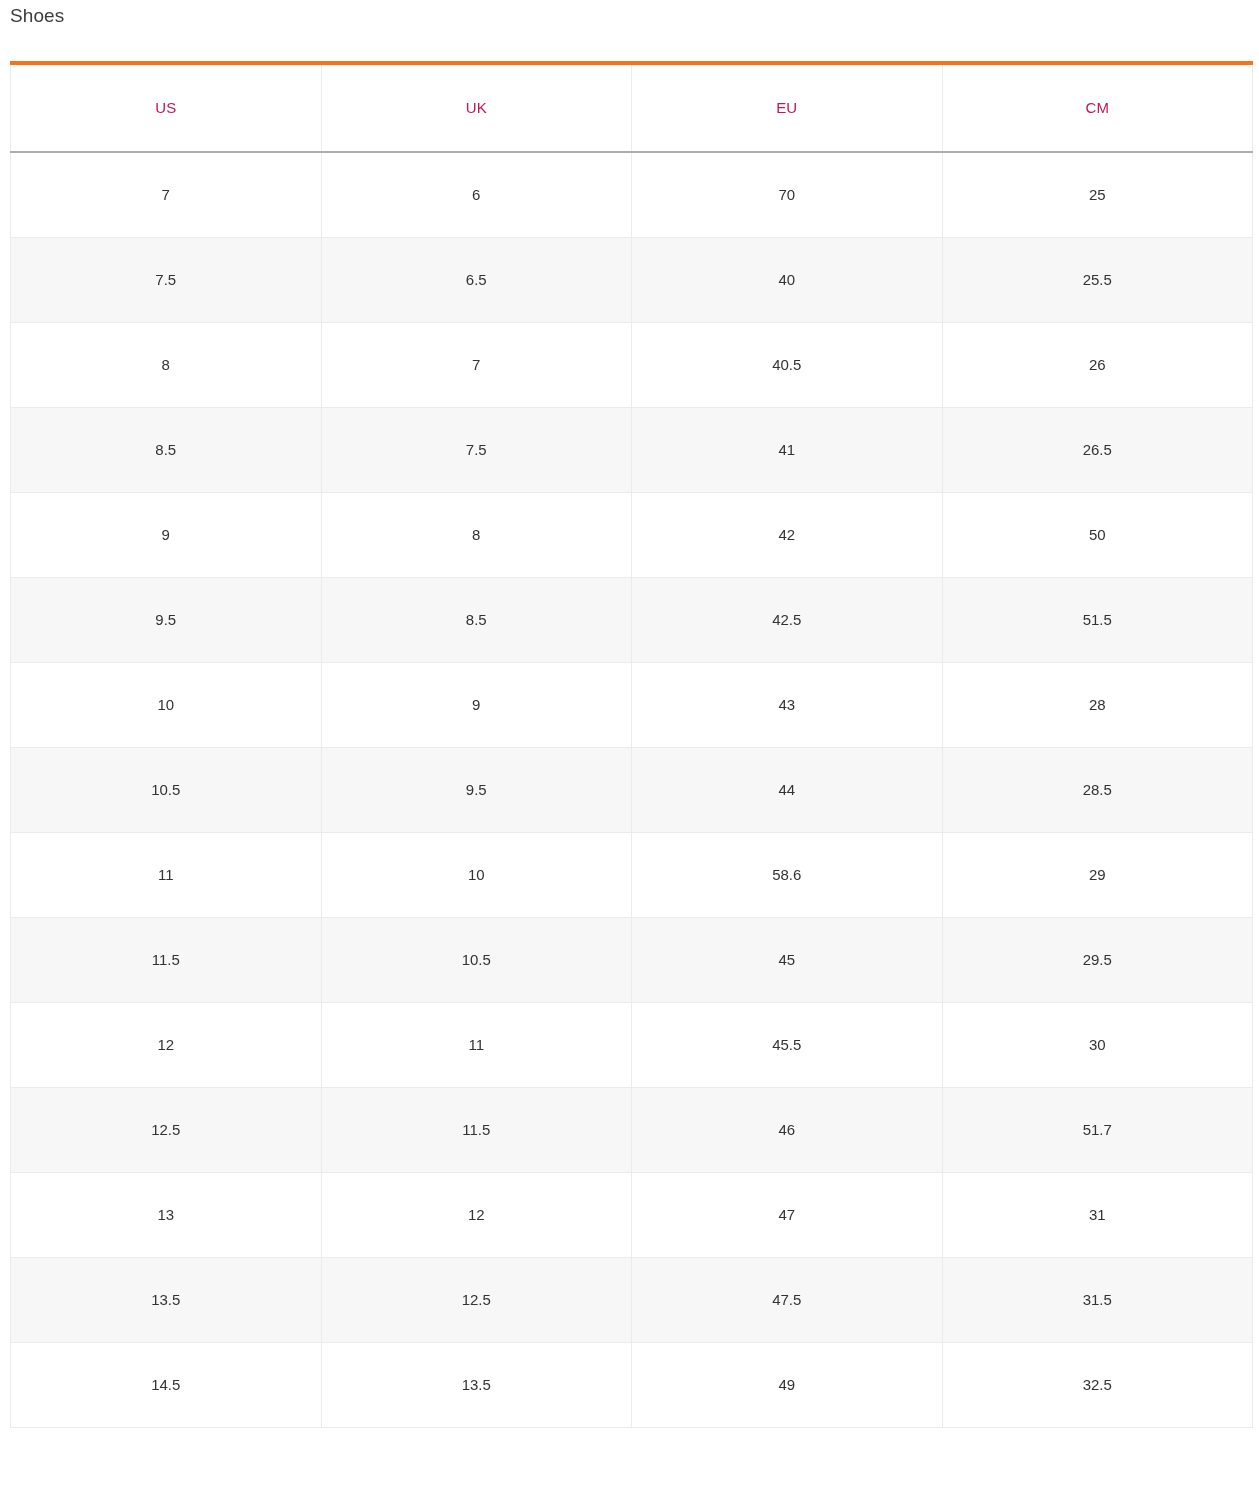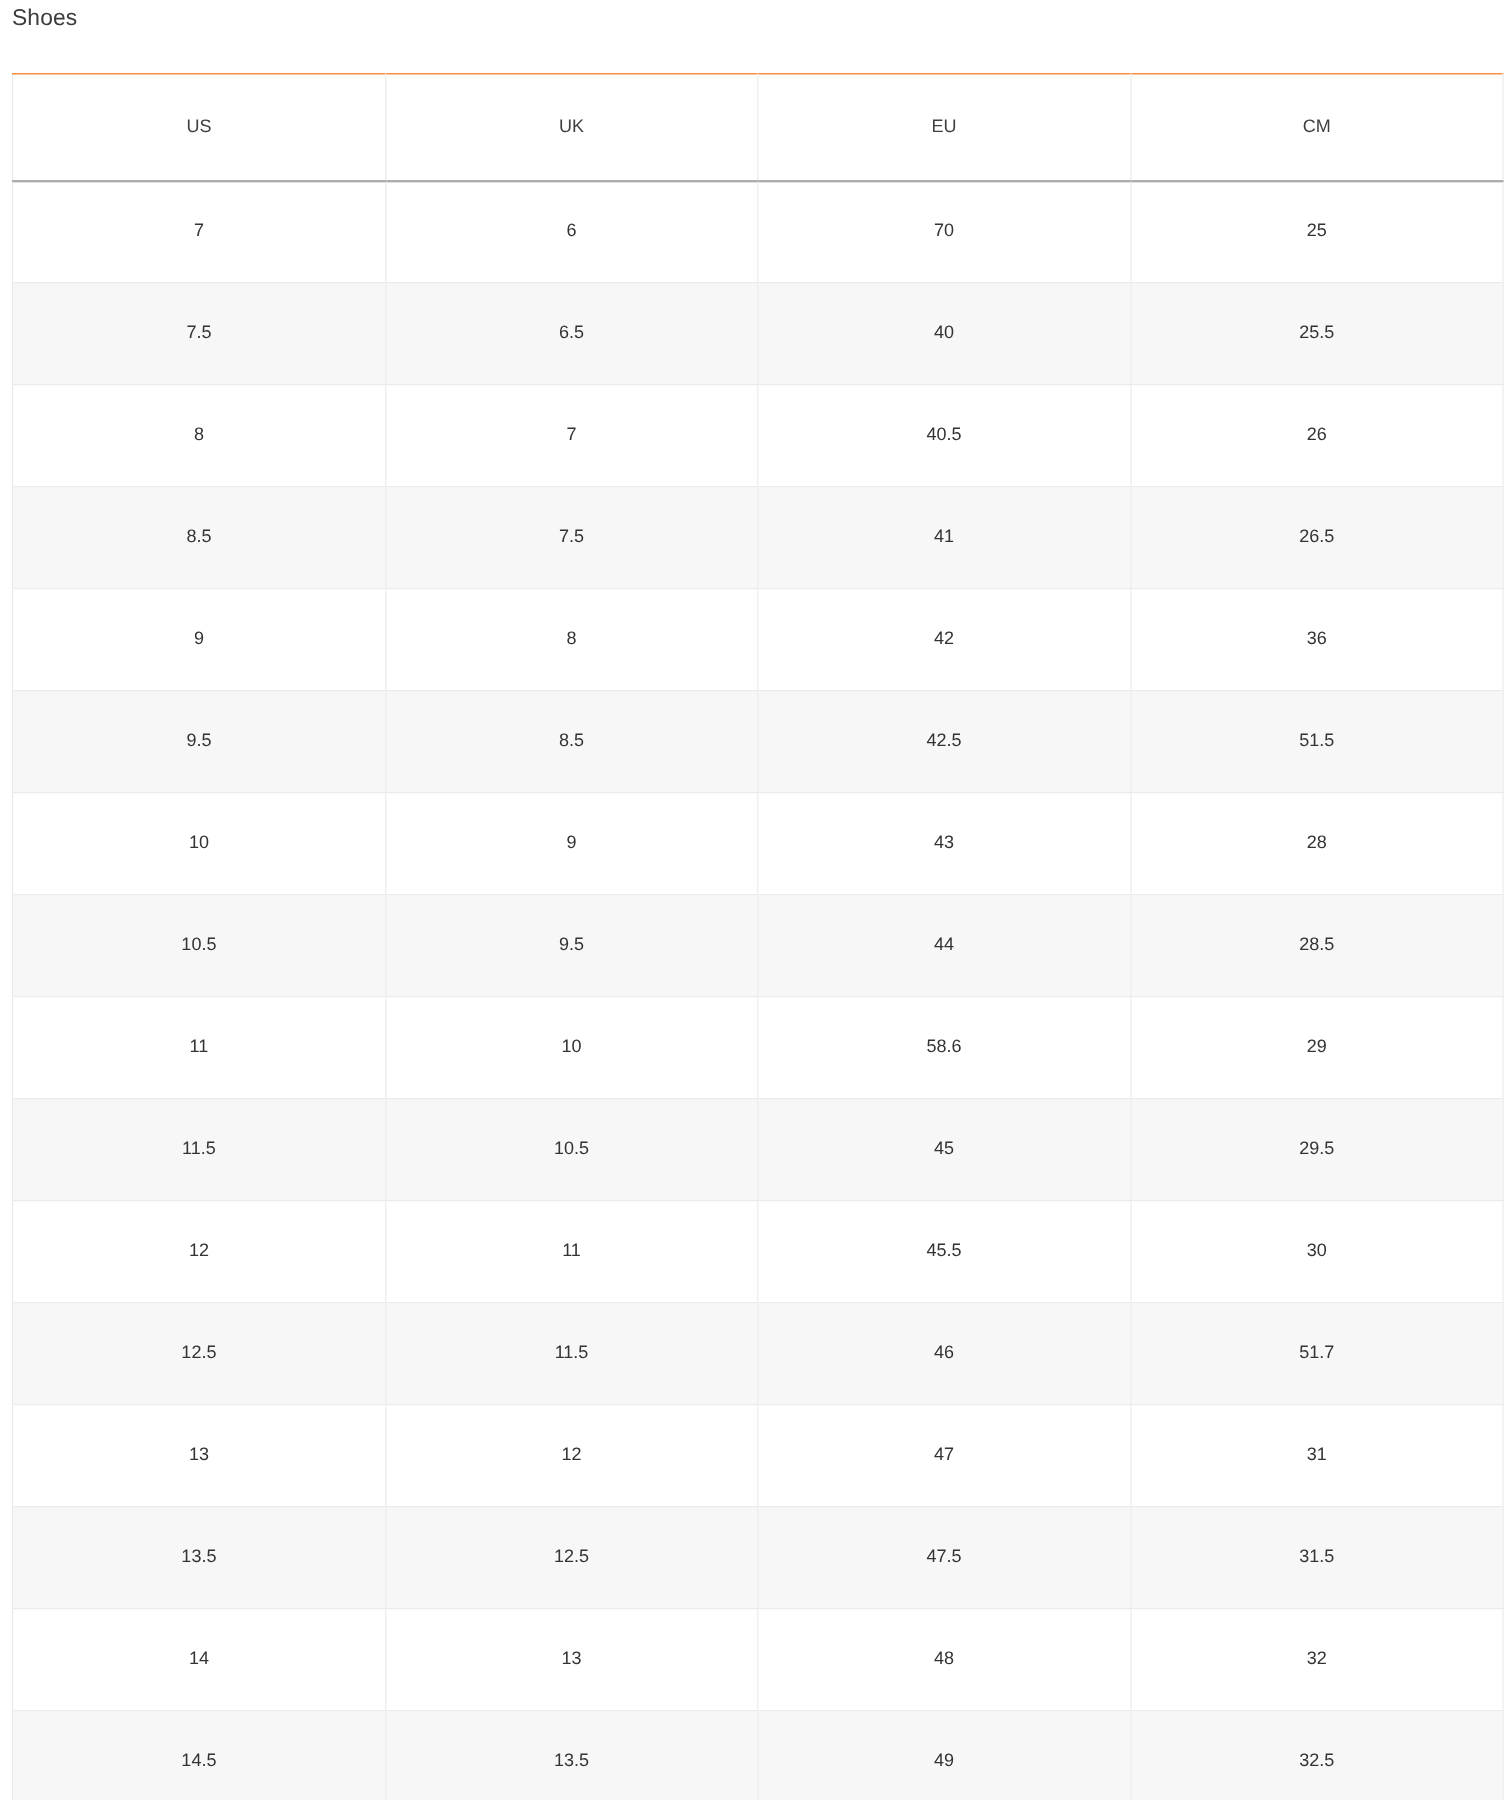--- a/index.html
+++ b/index.html
@@ -65,24 +65,24 @@
     font-weight: 400;
     color: #333333;
     border-left: 1px solid #ebebeb;
     border-right: 1px solid #ebebeb;
     padding: 0 8px;
   }
 
   table.size-chart thead th {
     height: 89px;
     background: #ffffff;
-    border-top: 1px solid #f97316;
+    border-top: 4px solid #f97316;
     border-bottom: 2px solid #adadad;
     font-weight: 400;
-    color: #404040;
+    color: #be185d;
   }
 
   table.size-chart tbody td {
     height: 85px;
     border-bottom: 1px solid #ebebeb;
     border-top: 0;
   }
 
   table.size-chart tbody tr:nth-child(even) td {
     background: #f7f7f7;
@@ -137,21 +137,21 @@
         <tr>
           <td>8.5</td>
           <td>7.5</td>
           <td>41</td>
           <td>26.5</td>
         </tr>
         <tr>
           <td>9</td>
           <td>8</td>
           <td>42</td>
-          <td>36</td>
+          <td>50</td>
         </tr>
         <tr>
           <td>9.5</td>
           <td>8.5</td>
           <td>42.5</td>
           <td>51.5</td>
         </tr>
         <tr>
           <td>10</td>
           <td>9</td>
@@ -194,26 +194,20 @@
           <td>47</td>
           <td>31</td>
         </tr>
         <tr>
           <td>13.5</td>
           <td>12.5</td>
           <td>47.5</td>
           <td>31.5</td>
         </tr>
         <tr>
-          <td>14</td>
-          <td>13</td>
-          <td>48</td>
-          <td>32</td>
-        </tr>
-        <tr>
           <td>14.5</td>
           <td>13.5</td>
           <td>49</td>
           <td>32.5</td>
         </tr>
       </tbody>
     </table>
   </div>
 
 </div>

